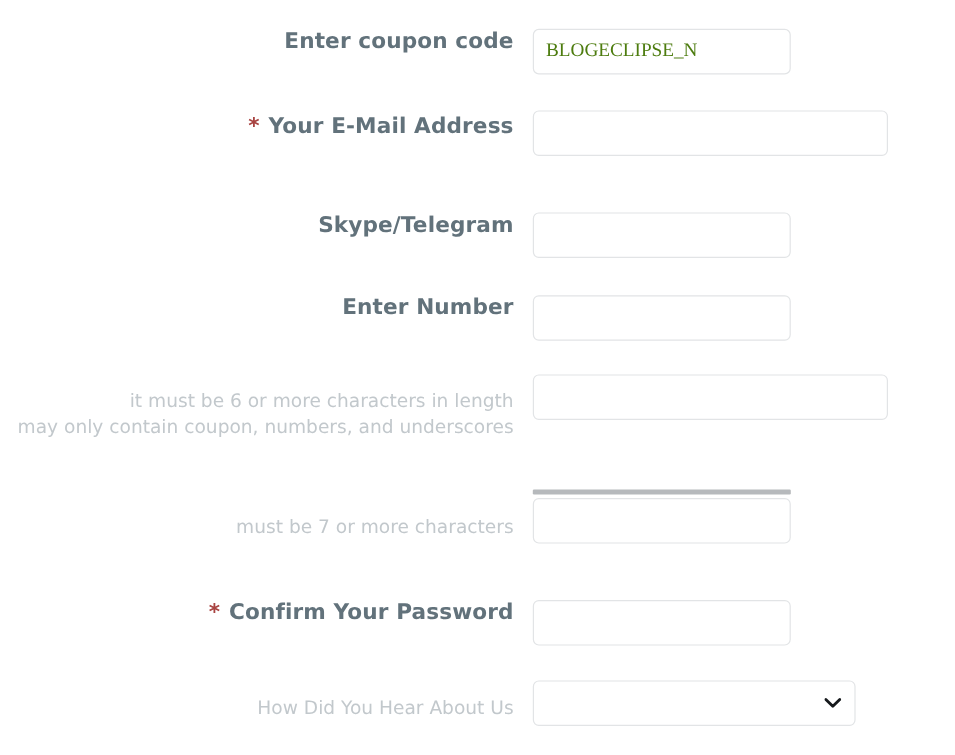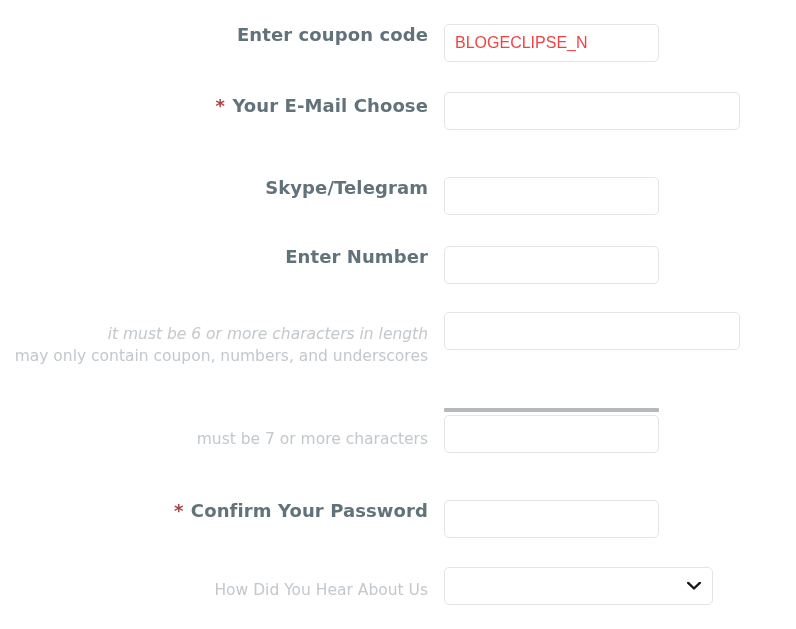--- a/index.html
+++ b/index.html
@@ -61,23 +61,23 @@
     left: 444px;
   }
 
   input.ctrl,
   select.ctrl {
     display: block;
     height: 38px;
     border: 1px solid #e2e4e6;
     border-radius: 5px;
     background: #ffffff;
-    font-family: Liberation Sans, sans-serif;
+    font-family: Liberation Serif, serif;
     font-size: 16px;
-    color: #ef4444;
+    color: #4d7c0f;
     padding: 16px 10px;
     outline: none;
     margin: 0;
   }
   input.ctrl::placeholder { color: #c2c8cc; }
 
   .w-narrow { width: 215px; }
   .w-wide   { width: 296px; }
   .w-select { width: 269px; }
 
@@ -122,21 +122,21 @@
     </div>
     <div class="field-col">
       <input class="ctrl w-narrow" type="text" placeholder="" value="BLOGECLIPSE_N" style="">
     </div>
   </div>
 
   <div class="row" style="top:95px;">
     <div class="label-col">
       <div class="label">
         <span class="req">*</span>
-        <span>Your E-Mail Choose</span>
+        <span>Your E-Mail Address</span>
       </div>
     </div>
     <div class="field-col" style="top:-3px;">
       <input class="ctrl w-wide" type="text" placeholder="" style="">
     </div>
   </div>
 
   <div class="row" style="top:177px;">
     <div class="label-col">
       <div class="label">
@@ -154,21 +154,21 @@
         <span>Enter Number</span>
       </div>
     </div>
     <div class="field-col">
       <input class="ctrl w-narrow" type="text" placeholder="" style="">
     </div>
   </div>
 
   <div class="row" style="top:315px;">
     <div class="label-col">
-      <div class="help" style="margin-top:8px;font-style:italic;">it must be 6 or more characters in length</div>
+      <div class="help" style="margin-top:8px;">it must be 6 or more characters in length</div>
       <div class="help">may only contain coupon, numbers, and underscores</div>
     </div>
     <div class="field-col" style="top:-3px;">
       <input class="ctrl w-wide" type="text" placeholder="" style="">
     </div>
   </div>
 
   <div class="meter" style="top:408px;"></div>
 
   <div class="row" style="top:419px;">

